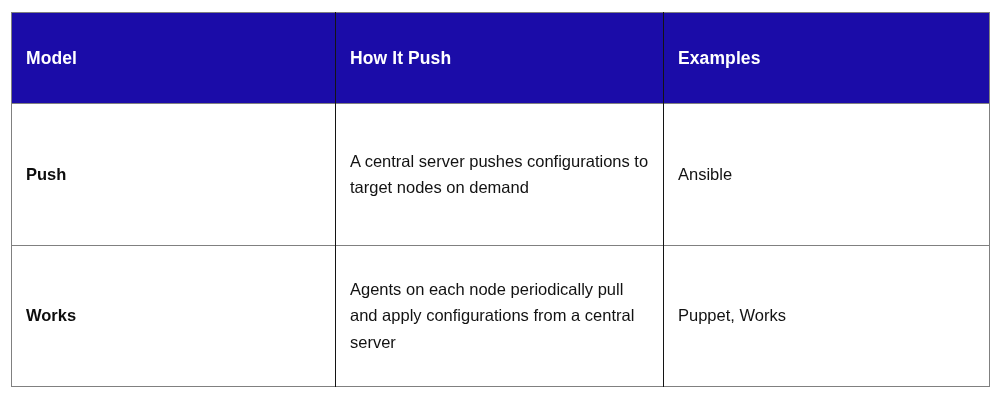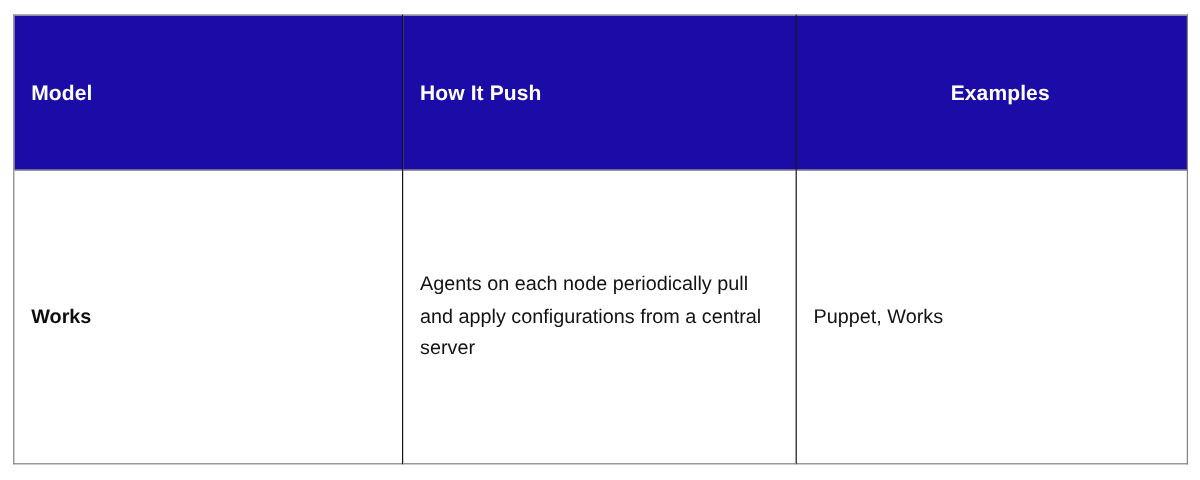--- a/index.html
+++ b/index.html
@@ -39,38 +39,37 @@
     border: 1px solid #808080;
   }
 
   
   col.col-model    { width: 324px; }
   col.col-how      { width: 328px; }
   col.col-examples { width: 326px; }
 
   
   thead tr.header-row {
-    height: 129px;
+    height: 91px;
   }
   th.header-cell {
     background: #1B0CA8;
     color: #ffffff;
     font-size: 17.5px;
     font-weight: bold;
     text-align: left;
     vertical-align: middle;
     padding: 0 0 0 14px;
     border: none;
     border-right: 1px solid #141414;
     letter-spacing: 0.1px;
     line-height: 1.2;
   }
   th.header-cell:last-child {
     border-right: none;
-    text-align: center;
   }
 
   
   tbody tr.data-row {
     height: 122px;
   }
   tbody tr.data-row + tr.data-row {
     border-top: 1px solid #808080;
   }
   tbody td {
@@ -118,20 +117,31 @@
 
       <thead>
         <tr class="header-row">
           <th class="header-cell">Model</th>
           <th class="header-cell">How It Push</th>
           <th class="header-cell">Examples</th>
         </tr>
       </thead>
 
       <tbody>
+        <tr class="data-row">
+          <td class="cell-model">
+            <span class="cell-text">Push</span>
+          </td>
+          <td class="cell-how">
+            <span class="cell-text">A central server pushes configurations to target nodes on demand</span>
+          </td>
+          <td class="cell-examples">
+            <span class="cell-text">Ansible</span>
+          </td>
+        </tr>
 
         <tr class="data-row">
           <td class="cell-model">
             <span class="cell-text">Works</span>
           </td>
           <td class="cell-how">
             <span class="cell-text">Agents on each node periodically pull and apply configurations from a central server</span>
           </td>
           <td class="cell-examples">
             <span class="cell-text">Puppet, Works</span>

